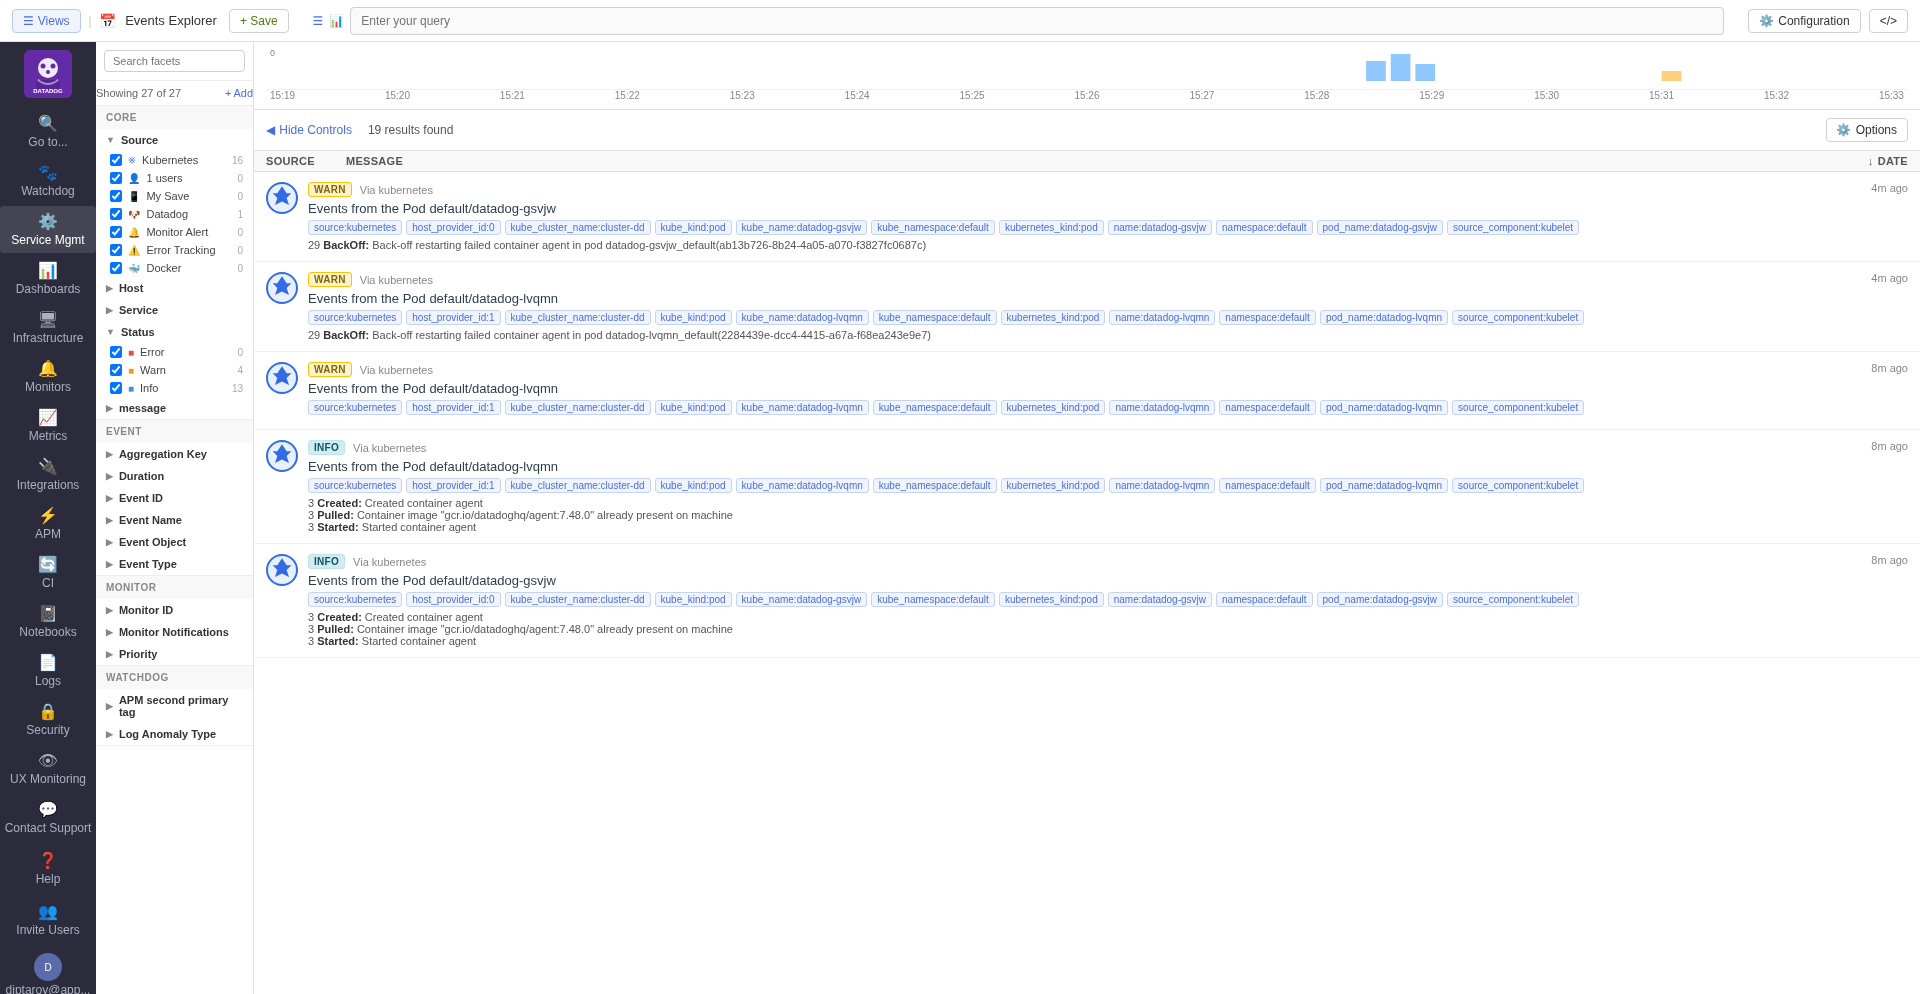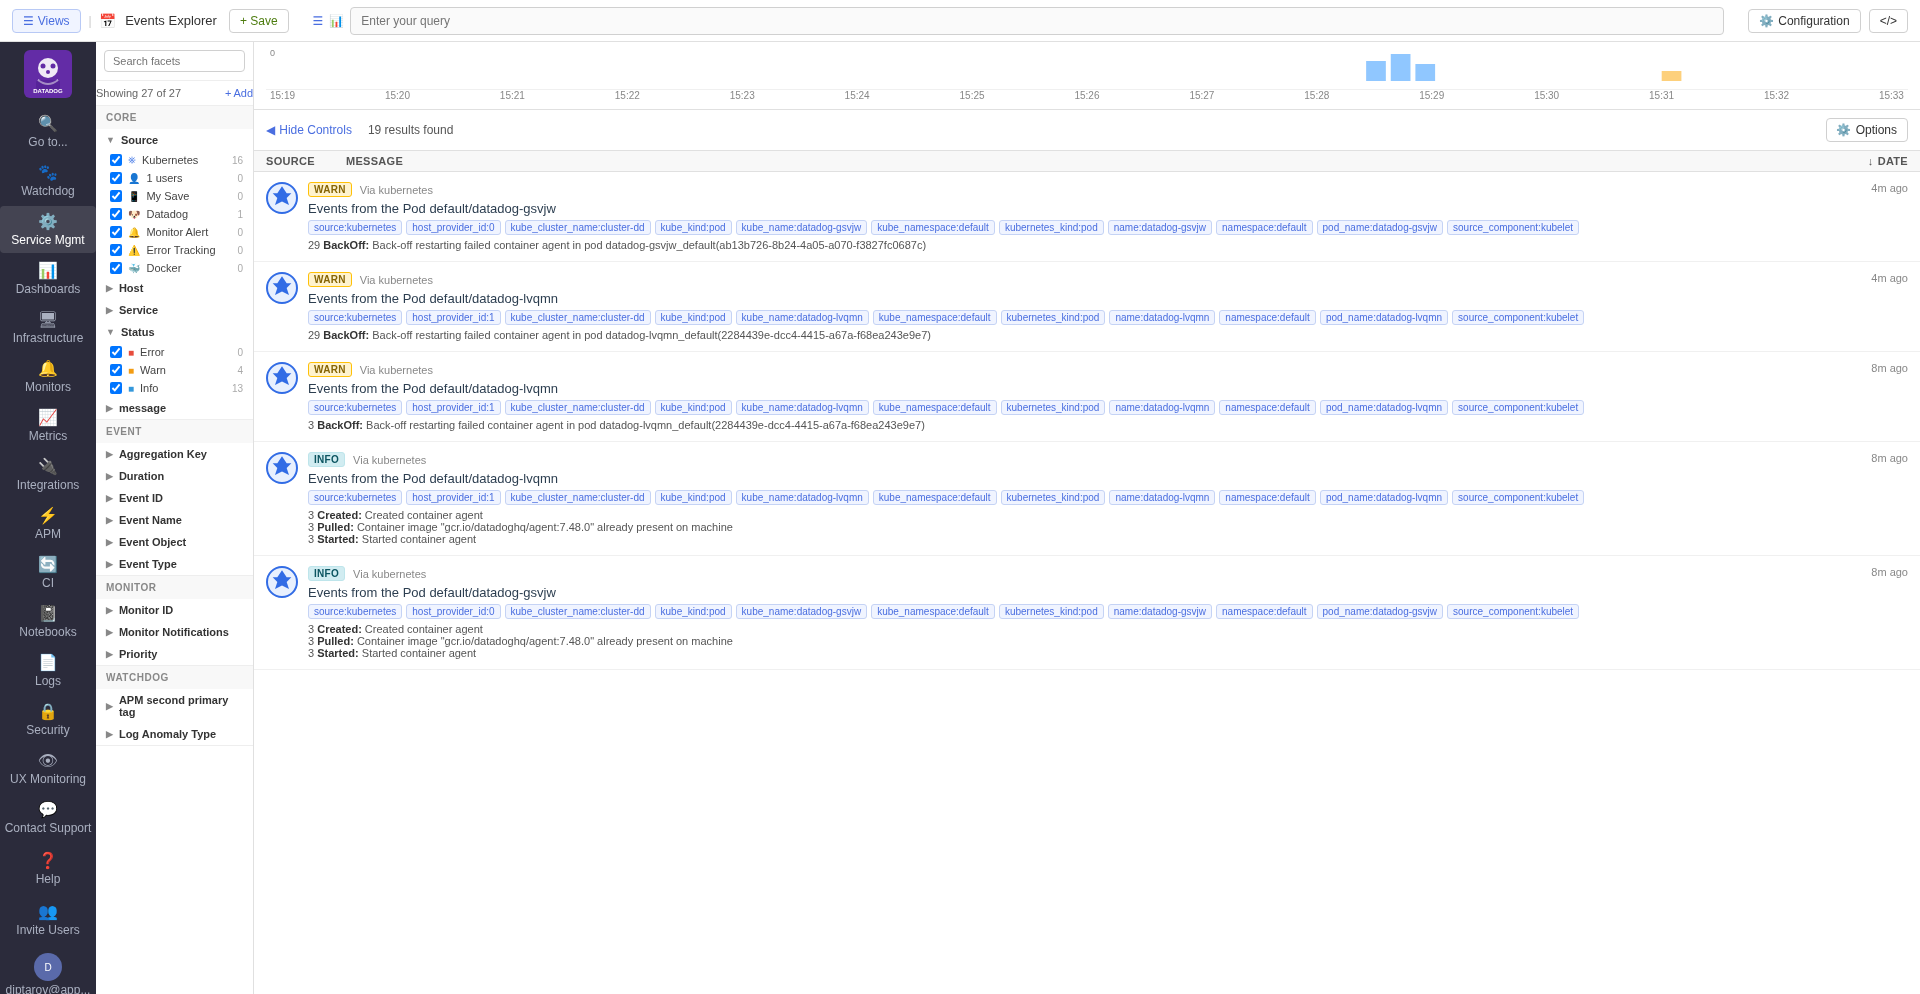--- a/index.html
+++ b/index.html
@@ -625,23 +625,20 @@
               <span class="event-tag">kube_cluster_name:cluster-dd</span>
               <span class="event-tag">kube_kind:pod</span>
               <span class="event-tag">kube_name:datadog-lvqmn</span>
               <span class="event-tag">kube_namespace:default</span>
               <span class="event-tag">kubernetes_kind:pod</span>
               <span class="event-tag">name:datadog-lvqmn</span>
               <span class="event-tag">namespace:default</span>
               <span class="event-tag">pod_name:datadog-lvqmn</span>
               <span class="event-tag">source_component:kubelet</span>
             </div>
-            <div class="event-message">
-              3 <span>BackOff:</span> Back-off restarting failed container agent in pod datadog-lvqmn_default(2284439e-dcc4-4415-a67a-f68ea243e9e7)
-            </div>
           </div>
           <div class="event-time">8m ago</div>
         </div>
 
         <div class="event-row">
           <div class="event-icon">
             <div class="k8s-circle">
               <svg viewBox="0 0 24 24" width="20" height="20" fill="#326ce5">
                 <path d="M12 2L8 8H4l4 4-2 6 6-3 6 3-2-6 4-4h-4L12 2z"></path>
               </svg>

